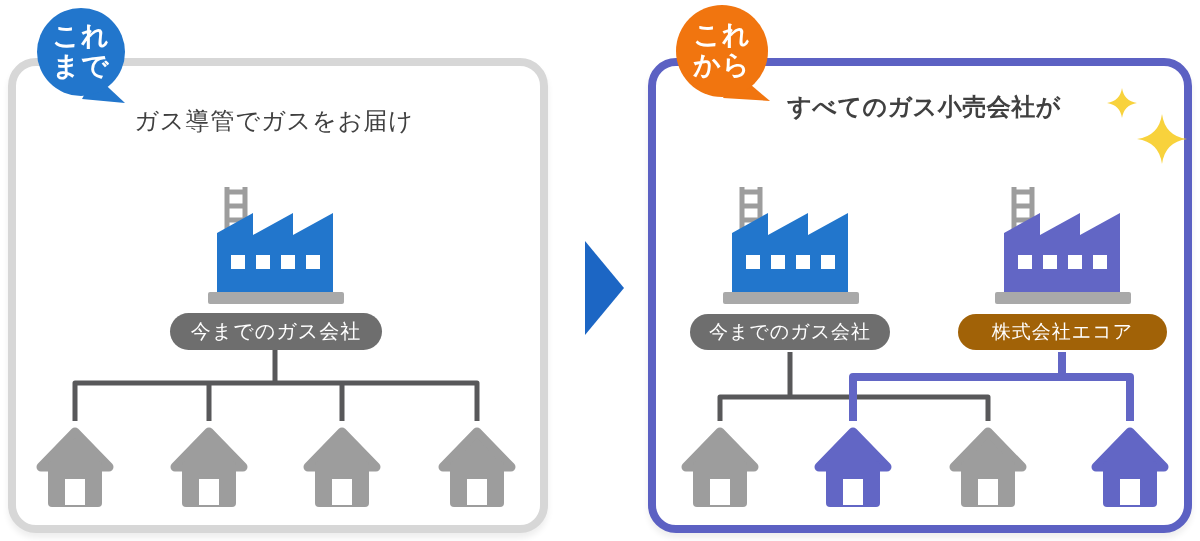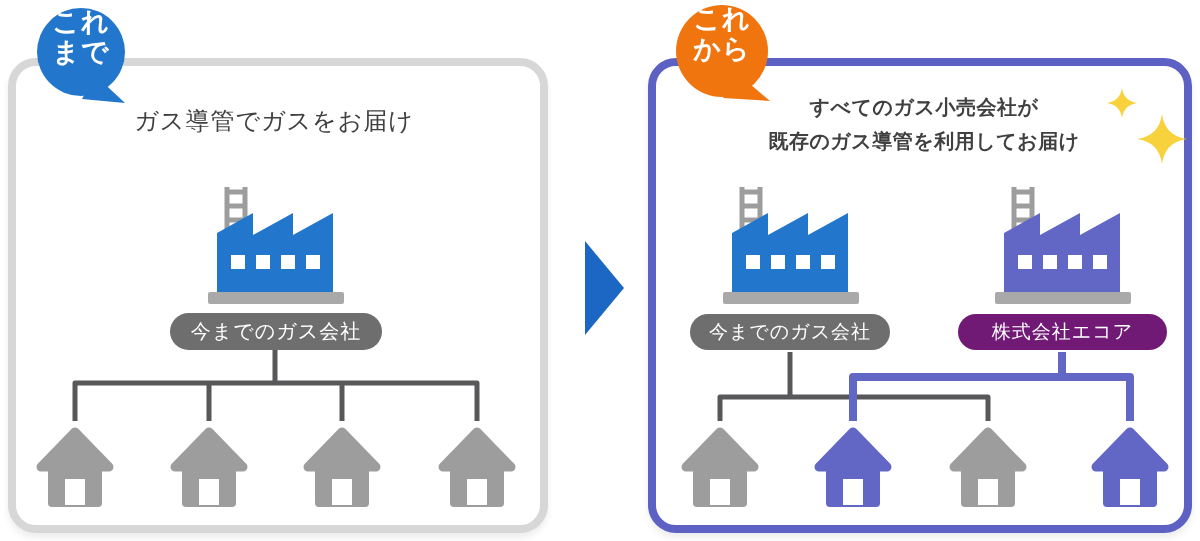--- a/index.html
+++ b/index.html
@@ -8,28 +8,28 @@
     font-family:"Liberation Sans","DejaVu Sans",sans-serif;
   }
   .panel{position:absolute;background:#fff;border-radius:28px;box-sizing:border-box;
          box-shadow:0 5px 6px rgba(0,0,0,0.07);}
   .panel-left{left:8px;top:58px;width:540px;height:475px;border:8px solid #d7d7d7;}
   .panel-right{left:648px;top:58px;width:544px;height:475px;border:8px solid #5c61c3;}
 
   .overlay{position:absolute;left:0;top:0;pointer-events:none;}
 
   .bubble{position:absolute;border-radius:50%;display:flex;flex-direction:column;
-          align-items:center;justify-content:flex-start;color:#fff;font-weight:bold;
+          align-items:center;justify-content:center;color:#fff;font-weight:bold;
           font-size:27px;line-height:1.1;letter-spacing:1px;z-index:5;}
   .bubble-blue{left:37px;top:8px;width:88px;height:88px;}
   .bubble-orange{left:676px;top:5px;width:92px;height:92px;}
 
   .panel-title{position:absolute;text-align:center;color:#404040;z-index:3;}
   .title-left{left:4px;width:540px;top:105px;font-size:24px;font-weight:500;letter-spacing:1px;}
-  .title-right{left:656px;width:536px;top:90px;font-size:20px;font-weight:bold;
+  .title-right{left:656px;width:536px;top:90px;font-size:24px;font-weight:bold;
                line-height:34px;letter-spacing:0.5px;text-align:center;}
 
   .pill{position:absolute;border-radius:19px;display:flex;align-items:center;justify-content:center;
         color:#fff;font-weight:normal;z-index:3;letter-spacing:1px;}
   .pill-l{left:170px;top:313px;width:212px;height:37px;font-size:20px;}
   .pill-rg{left:690px;top:314px;width:200px;height:36px;font-size:19px;}
   .pill-rp{left:958px;top:314px;width:209px;height:36px;font-size:19px;}
 
   .factory{position:absolute;z-index:2;}
   .house{position:absolute;z-index:2;}
@@ -64,21 +64,20 @@
     <span>まで</span>
   </div>
   <div class="bubble bubble-orange" style="background-color: rgb(241, 117, 15);">
     <span>これ</span>
     <span>から</span>
   </div>
 
   <div class="panel-title title-left">ガス導管でガスをお届け</div>
   <div class="panel-title title-right">
     <div>すべてのガス小売会社が</div>
-    <div>既存のガス導管を利用してお届け</div>
   </div>
 
   <svg class="factory" style="left: 200px; top: 185px; color: rgb(34, 118, 204);" width="150" height="120" viewBox="0 0 150 120">
     <path d="M27,2 L27,52 M45,2 L45,52 M27,7 H45 M27,21 H45 M27,35 H45 M27,49 H45" fill="none" stroke="#9d9d9d" stroke-width="5"></path>
     <rect x="8" y="107" width="136" height="12" rx="2" fill="#a9a9a9"></rect>
     <polygon fill="currentColor" points="17,107 17,48 53,28 53,50 93,28 93,50 133,28 133,107"></polygon>
     <g fill="#ffffff">
       <rect x="31" y="70" width="14" height="14"></rect>
       <rect x="56" y="70" width="14" height="14"></rect>
       <rect x="81" y="70" width="14" height="14"></rect>
@@ -105,21 +104,21 @@
     <g fill="#ffffff">
       <rect x="31" y="70" width="14" height="14"></rect>
       <rect x="56" y="70" width="14" height="14"></rect>
       <rect x="81" y="70" width="14" height="14"></rect>
       <rect x="106" y="70" width="14" height="14"></rect>
     </g>
   </svg>
 
   <div class="pill pill-l" style="background-color: rgb(110, 110, 110);">今までのガス会社</div>
   <div class="pill pill-rg" style="background-color: rgb(110, 110, 110);">今までのガス会社</div>
-  <div class="pill pill-rp" style="background-color: #701a75;">株式会社エコア</div>
+  <div class="pill pill-rp" style="background-color: #a16207;">株式会社エコア</div>
 
   <svg class="house" style="left: 33px; top: 427px; color: rgb(157, 157, 157);" width="84" height="82" viewBox="0 0 84 82">
       <path d="M8,40 L42,5 L76,40 Z" fill="currentColor" stroke="currentColor" stroke-width="9" stroke-linejoin="round"></path>
       <rect x="15" y="34" width="54" height="46" rx="4" fill="currentColor"></rect>
       <rect x="32" y="52" width="20" height="26" fill="#ffffff"></rect>
     </svg>
   <svg class="house" style="left: 167px; top: 427px; color: rgb(157, 157, 157);" width="84" height="82" viewBox="0 0 84 82">
       <path d="M8,40 L42,5 L76,40 Z" fill="currentColor" stroke="currentColor" stroke-width="9" stroke-linejoin="round"></path>
       <rect x="15" y="34" width="54" height="46" rx="4" fill="currentColor"></rect>
       <rect x="32" y="52" width="20" height="26" fill="#ffffff"></rect>

